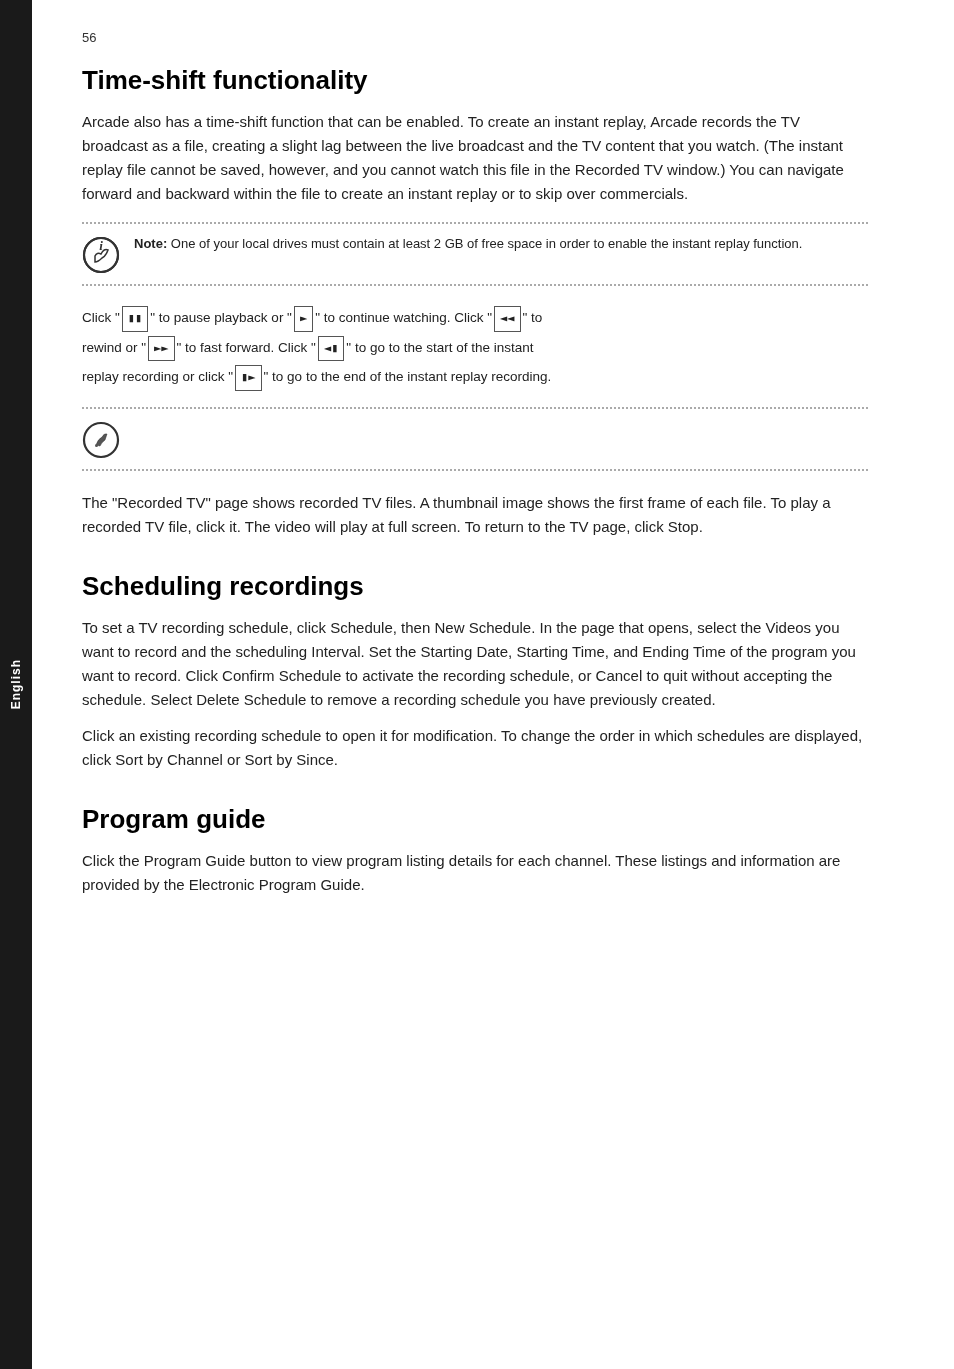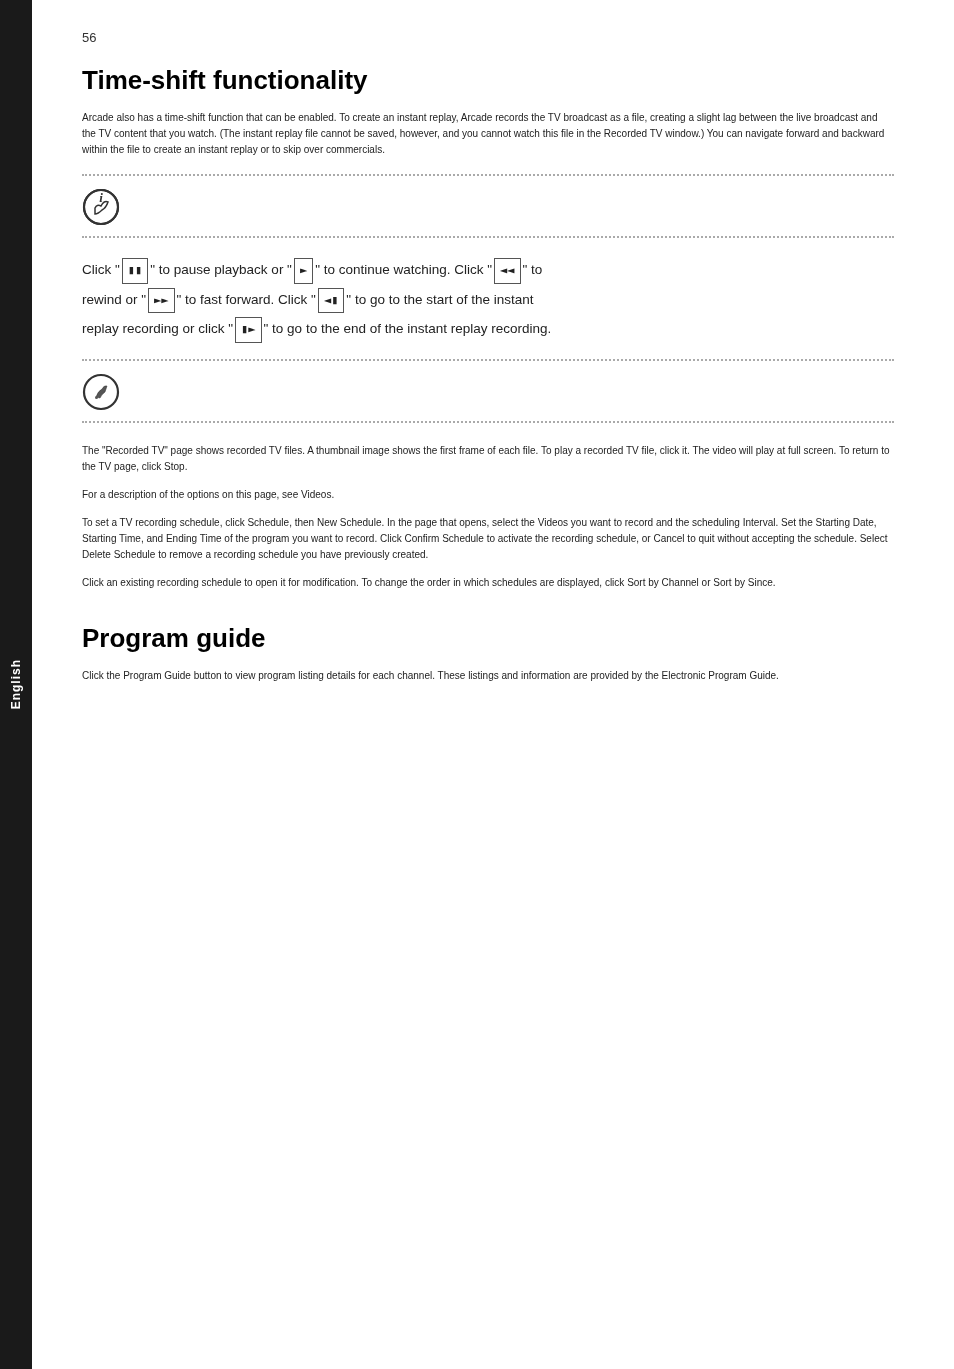--- a/index.html
+++ b/index.html
@@ -33,21 +33,21 @@
       color: #ffffff;
       font-size: 12px;
       font-weight: bold;
       writing-mode: vertical-rl;
       transform: rotate(180deg);
       letter-spacing: 1px;
     }
 
     .content {
       flex: 1;
-      padding: 30px 60px 40px 50px;
+      padding: 30px 86px 40px 50px;
     }
 
     .page-number {
       font-size: 13px;
       color: #333;
       margin-bottom: 20px;
     }
 
     h2 {
       font-size: 26px;
@@ -55,21 +55,21 @@
       color: #000;
       margin-bottom: 14px;
       margin-top: 32px;
     }
 
     h2:first-of-type {
       margin-top: 0;
     }
 
     p {
-      font-size: 10px;
+      font-size: 15px;
       line-height: 1.6;
       color: #222;
       margin-bottom: 12px;
     }
 
     .note-box {
       display: flex;
       align-items: flex-start;
       margin: 16px 0 20px 0;
       padding: 10px 0 10px 0;
@@ -139,20 +139,24 @@
 
     <div class="note-box">
       <svg class="note-icon" viewBox="0 0 38 38" xmlns="http://www.w3.org/2000/svg">
         <circle cx="19" cy="19" r="17" fill="none" stroke="#333" stroke-width="2"></circle>
         <text x="19" y="14" text-anchor="middle" font-size="13" fill="#333" font-style="italic" font-family="serif" font-weight="bold">i</text>
 
         <path d="M13 20 Q15 16 19 18 Q22 12 26 14 Q24 20 20 22 Q16 26 13 26 Z" fill="none" stroke="#333" stroke-width="1.5"></path>
         <circle cx="19" cy="19" r="17" fill="none" stroke="#333" stroke-width="2.2"></circle>
 
       </svg>
+      <div class="note-text">
+        <strong>Note:</strong> One of your local drives must contain at least 2 GB of free
+        space in order to enable the instant replay function.
+      </div>
     </div>
 
     <p class="control-line">
       Click "<span class="ctrl-btn">▮▮</span>" to pause playback or "<span class="ctrl-btn">►</span>" to continue watching. Click "<span class="ctrl-btn">◄◄</span>" to
     </p>
     <p class="control-line">
       rewind or "<span class="ctrl-btn">►►</span>" to fast forward. Click "<span class="ctrl-btn">◄▮</span>" to go <span>to</span> the start of the instant
     </p>
     <p class="control-line">
       replay recording or click "<span class="ctrl-btn">▮►</span>" to go to the end of the instant replay recording.
@@ -166,24 +170,22 @@
       </svg>
     </div>
 
 
     <p>
       The "Recorded TV" page shows recorded TV files. A thumbnail image shows the
       first frame of each file. To <b>play</b> a recorded TV file, click it. The video will play at
       full screen. To return to the TV page, click <b>Stop</b>.
     </p>
 
-    <p>
-      For a description of the options on this page, see Videos.
-    </p>
-
+
+    <h2>Scheduling recordings</h2>
 
     <p>
       To set a TV recording schedule, click <b>Schedule</b>, then <b>New Schedule</b>. In the page
       that opens, select the <b>Videos</b> you want to record and the <b>scheduling Interval</b>.
       Set the <b>Starting Date</b>, <b>Starting Time</b>, and <b>Ending Time</b> of the program you want
       to record. Click <b>Confirm Schedule</b> to activate the recording schedule, or <b>Cancel</b>
       to quit without accepting the schedule. Select <b>Delete Schedule</b> to remove a
       recording schedule you have previously created.
     </p>
 

